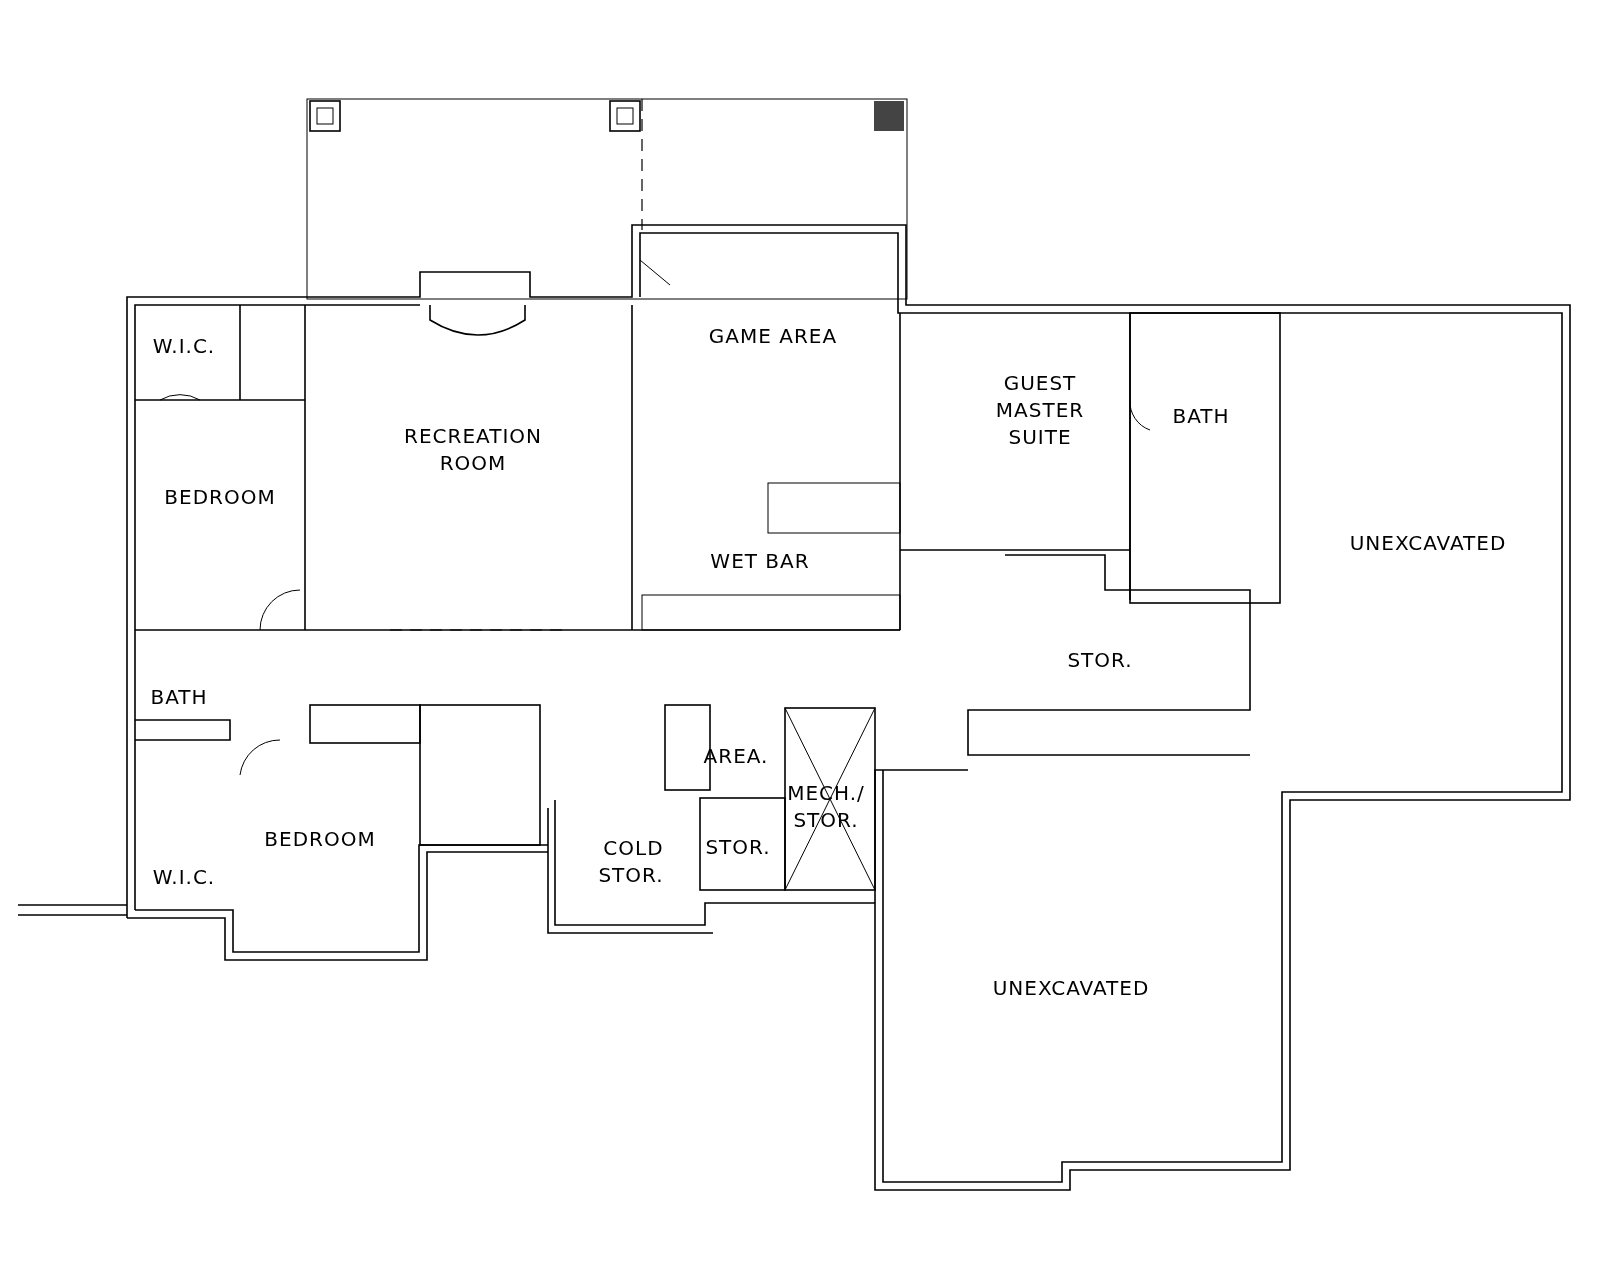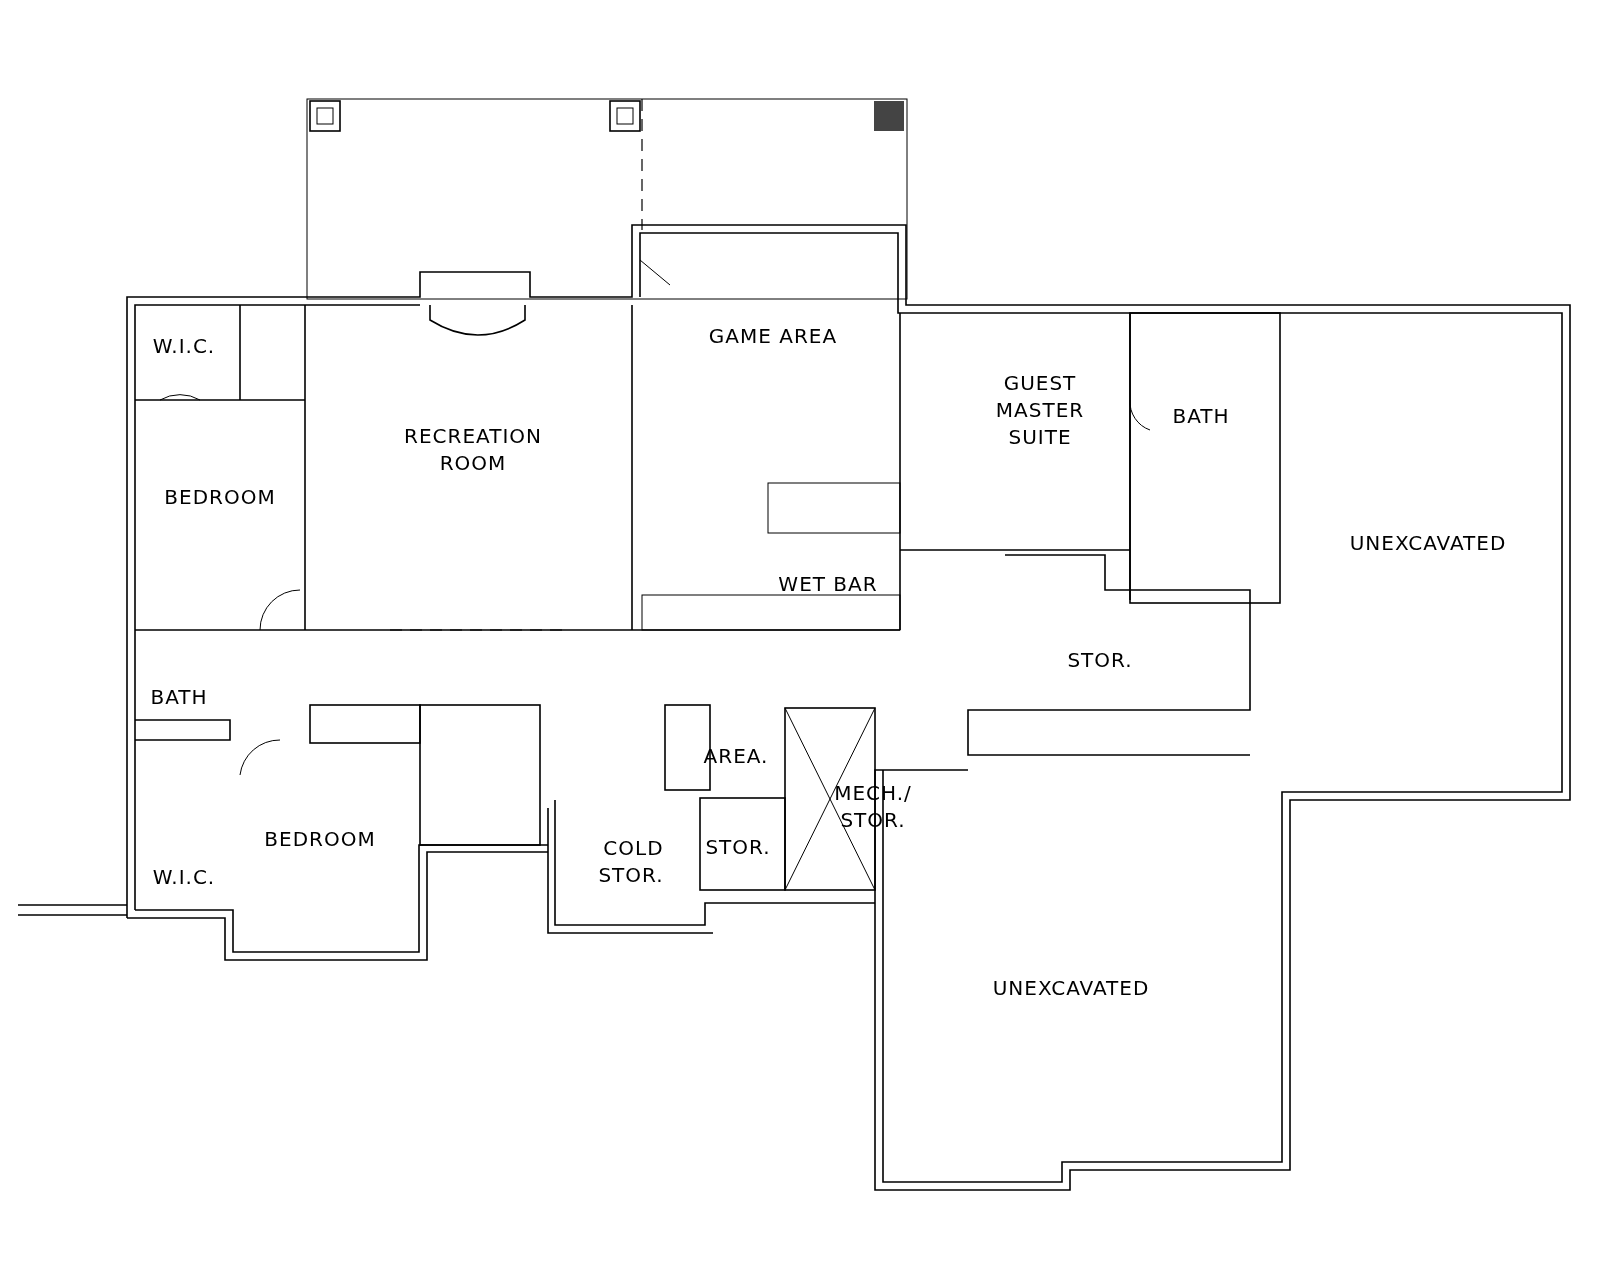--- a/index.html
+++ b/index.html
@@ -73,26 +73,26 @@
   </g>
 
   <path class="w" d="M430,305 L430,320 Q478,350 525,320 L525,305"></path>
 </svg>
 
 <div id="labels">
     <div class="lbl" style="left: 184px; top: 346px;">W.I.C.</div>
     <div class="lbl" style="left: 220px; top: 497px;">BEDROOM</div>
     <div class="lbl" style="left: 473px; top: 450px;">RECREATION<br>ROOM</div>
     <div class="lbl" style="left: 773px; top: 336px;">GAME AREA</div>
-    <div class="lbl" style="left: 828px; top: 561px; margin-top: 23px;">WET BAR</div>
+    <div class="lbl" style="left: 760px; top: 561px;">WET BAR</div>
     <div class="lbl" style="left: 1040px; top: 410px;">GUEST<br>MASTER<br>SUITE</div>
     <div class="lbl" style="left: 1201px; top: 416px;">BATH</div>
     <div class="lbl" style="left: 1100px; top: 660px;">STOR.</div>
     <div class="lbl" style="left: 1428px; top: 543px;">UNEXCAVATED</div>
     <div class="lbl" style="left: 179px; top: 697px;">BATH</div>
     <div class="lbl" style="left: 736px; top: 756px;">AREA.</div>
-    <div class="lbl" style="left: 873px; top: 807px; text-align: center;">MECH./<br>STOR.</div>
+    <div class="lbl" style="left: 826px; top: 807px; text-align: center;">MECH./<br>STOR.</div>
     <div class="lbl" style="left: 738px; top: 847px;">STOR.</div>
     <div class="lbl" style="left: 631px; top: 862px; text-align: right;">COLD<br>STOR.</div>
     <div class="lbl" style="left: 320px; top: 839px;">BEDROOM</div>
     <div class="lbl" style="left: 184px; top: 877px;">W.I.C.</div>
     <div class="lbl" style="left: 1071px; top: 988px;">UNEXCAVATED</div>
   </div>
 
 </body></html>

